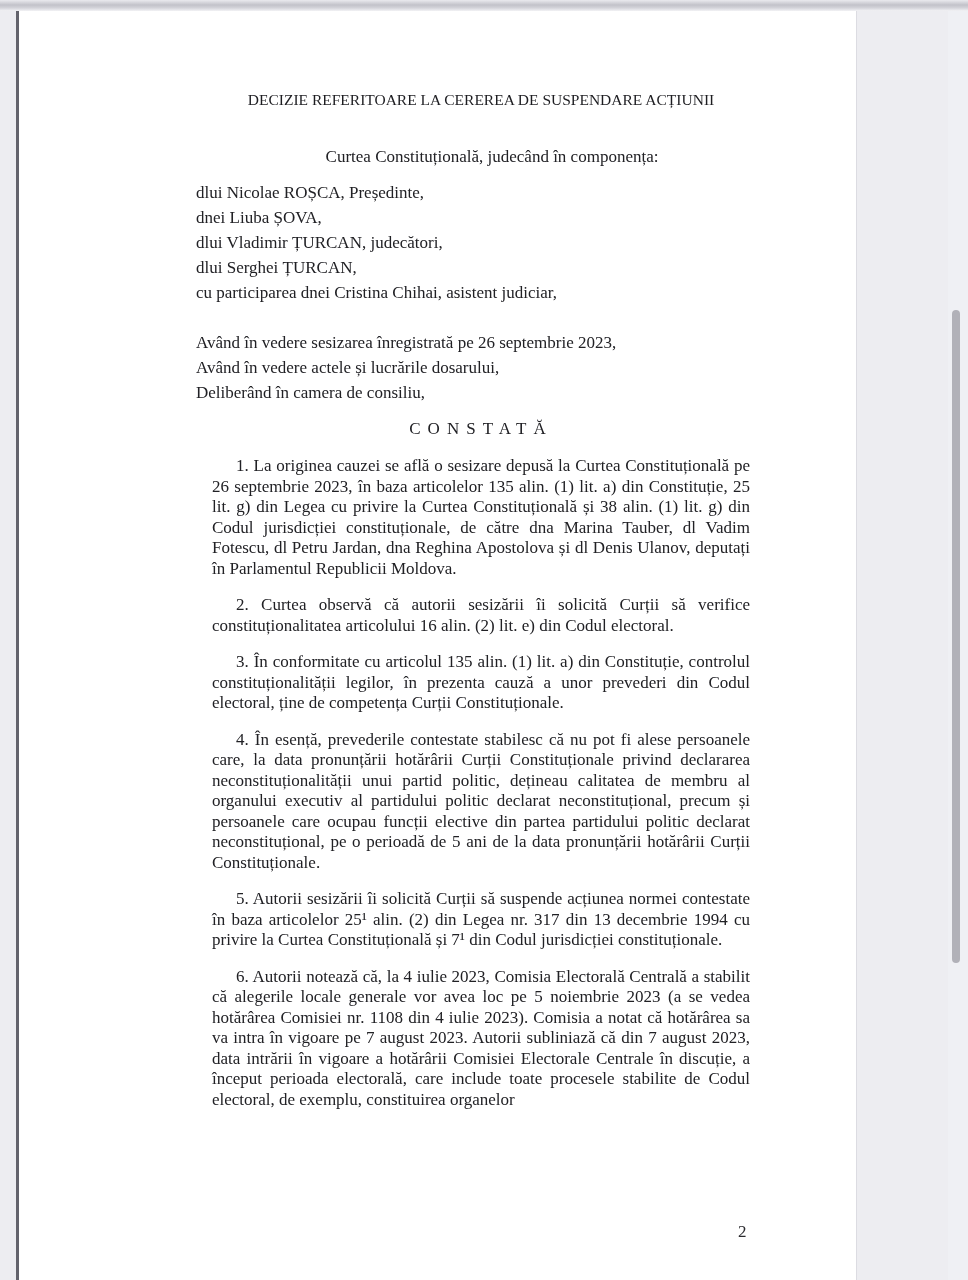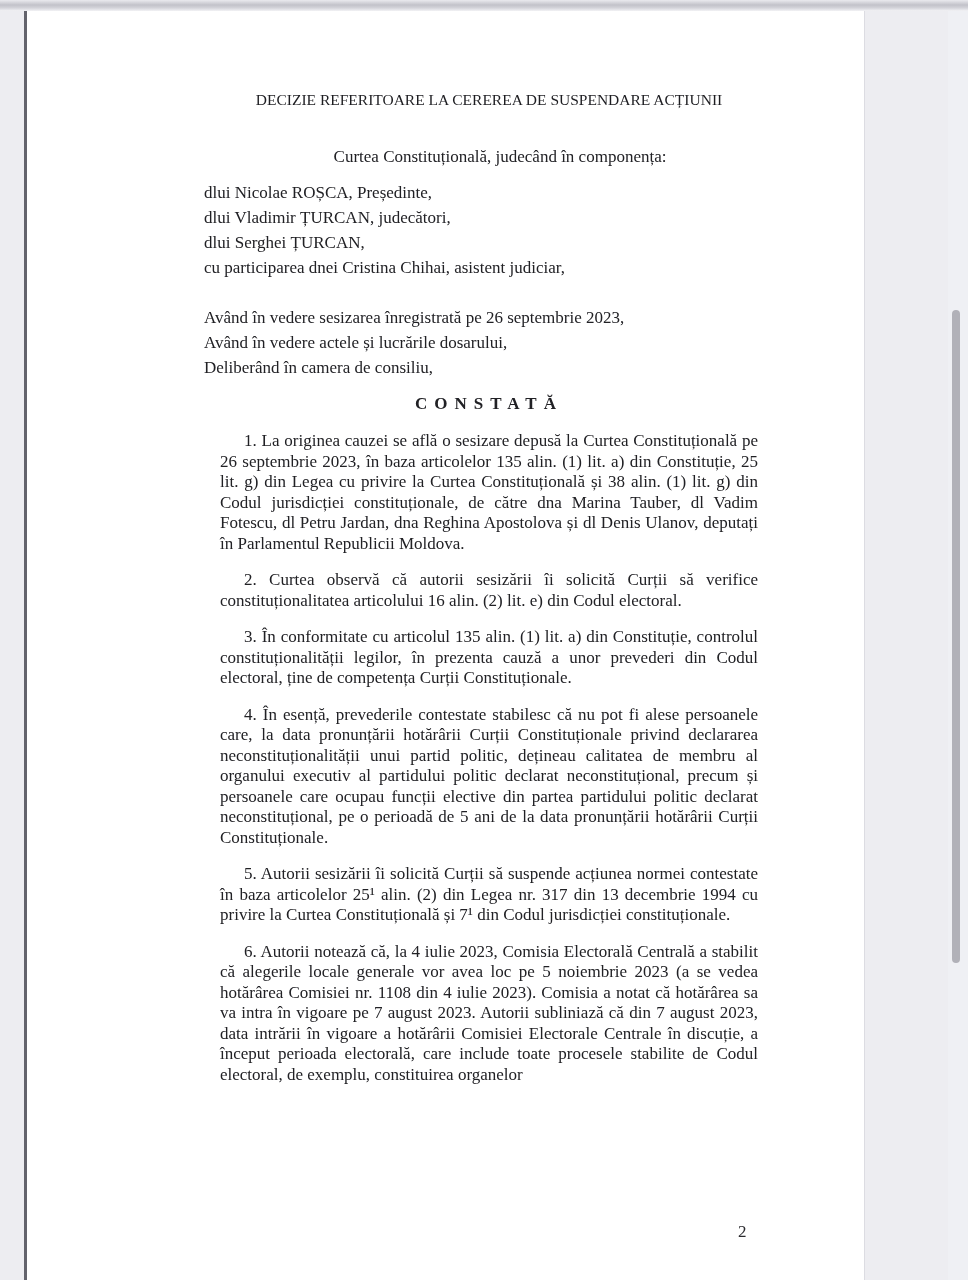--- a/index.html
+++ b/index.html
@@ -10,21 +10,21 @@
     width: 968px;
     height: 1280px;
     position: relative;
     overflow: hidden;
     background: #ededf1;
     font-family: "Liberation Serif", serif;
     color: #212125;
   }
   .doc-page {
     position: absolute;
-    left: 24px;
+    left: 16px;
     top: 11px;
     width: 841px;
     height: 1269px;
     background: #ffffff;
     border-left: 3px solid #63636c;
     border-right: 1px solid #dcdce2;
     box-sizing: border-box;
   }
   .top-shadow {
     position: absolute;
@@ -80,21 +80,21 @@
   }
   .preamble-list {
     margin-top: 25px;
     line-height: 25px;
   }
   .line { white-space: normal; }
   .it { }
   .finding-heading {
     margin-top: 14px;
     text-align: center;
-    font-weight: bold;
+    font-weight: normal;
     font-size: 17px;
     letter-spacing: 7px;
     line-height: 20px;
   }
   .body-paragraphs { margin-top: 17px; }
   .body-paragraphs p {
     margin: 16px;
     text-align: justify;
     text-indent: 24px;
     line-height: 20.5px;
@@ -114,20 +114,21 @@
   <div class="text-column">
 
     <div class="doc-title">
       <div>DECIZIE REFERITOARE LA CEREREA DE SUSPENDARE ACȚIUNII</div>
     </div>
 
     <div class="intro-line">Curtea Constituțională, judecând în componența:</div>
 
     <div class="judges-list">
       <div class="line"><span>dlui Nicolae ROȘCA, </span><span class="it">Președinte</span><span>,</span></div>
+      <div class="line"><span>dnei Liuba ȘOVA,</span><span class="it"></span><span></span></div>
       <div class="line"><span>dlui Vladimir ȚURCAN, </span><span class="it">judecători</span><span>,</span></div>
       <div class="line"><span>dlui Serghei ȚURCAN,</span><span class="it"></span><span></span></div>
       <div class="line"><span>cu participarea dnei Cristina Chihai, </span><span class="it">asistent judiciar</span><span>,</span></div>
     </div>
 
     <div class="preamble-list">
       <div class="line"><span>Având în vedere sesizarea înregistrată pe 26 septembrie 2023,</span><span class="it"></span><span></span></div>
       <div class="line"><span>Având în vedere actele și lucrările dosarului,</span><span class="it"></span><span></span></div>
       <div class="line"><span>Deliberând în camera de consiliu,</span><span class="it"></span><span></span></div>
     </div>

